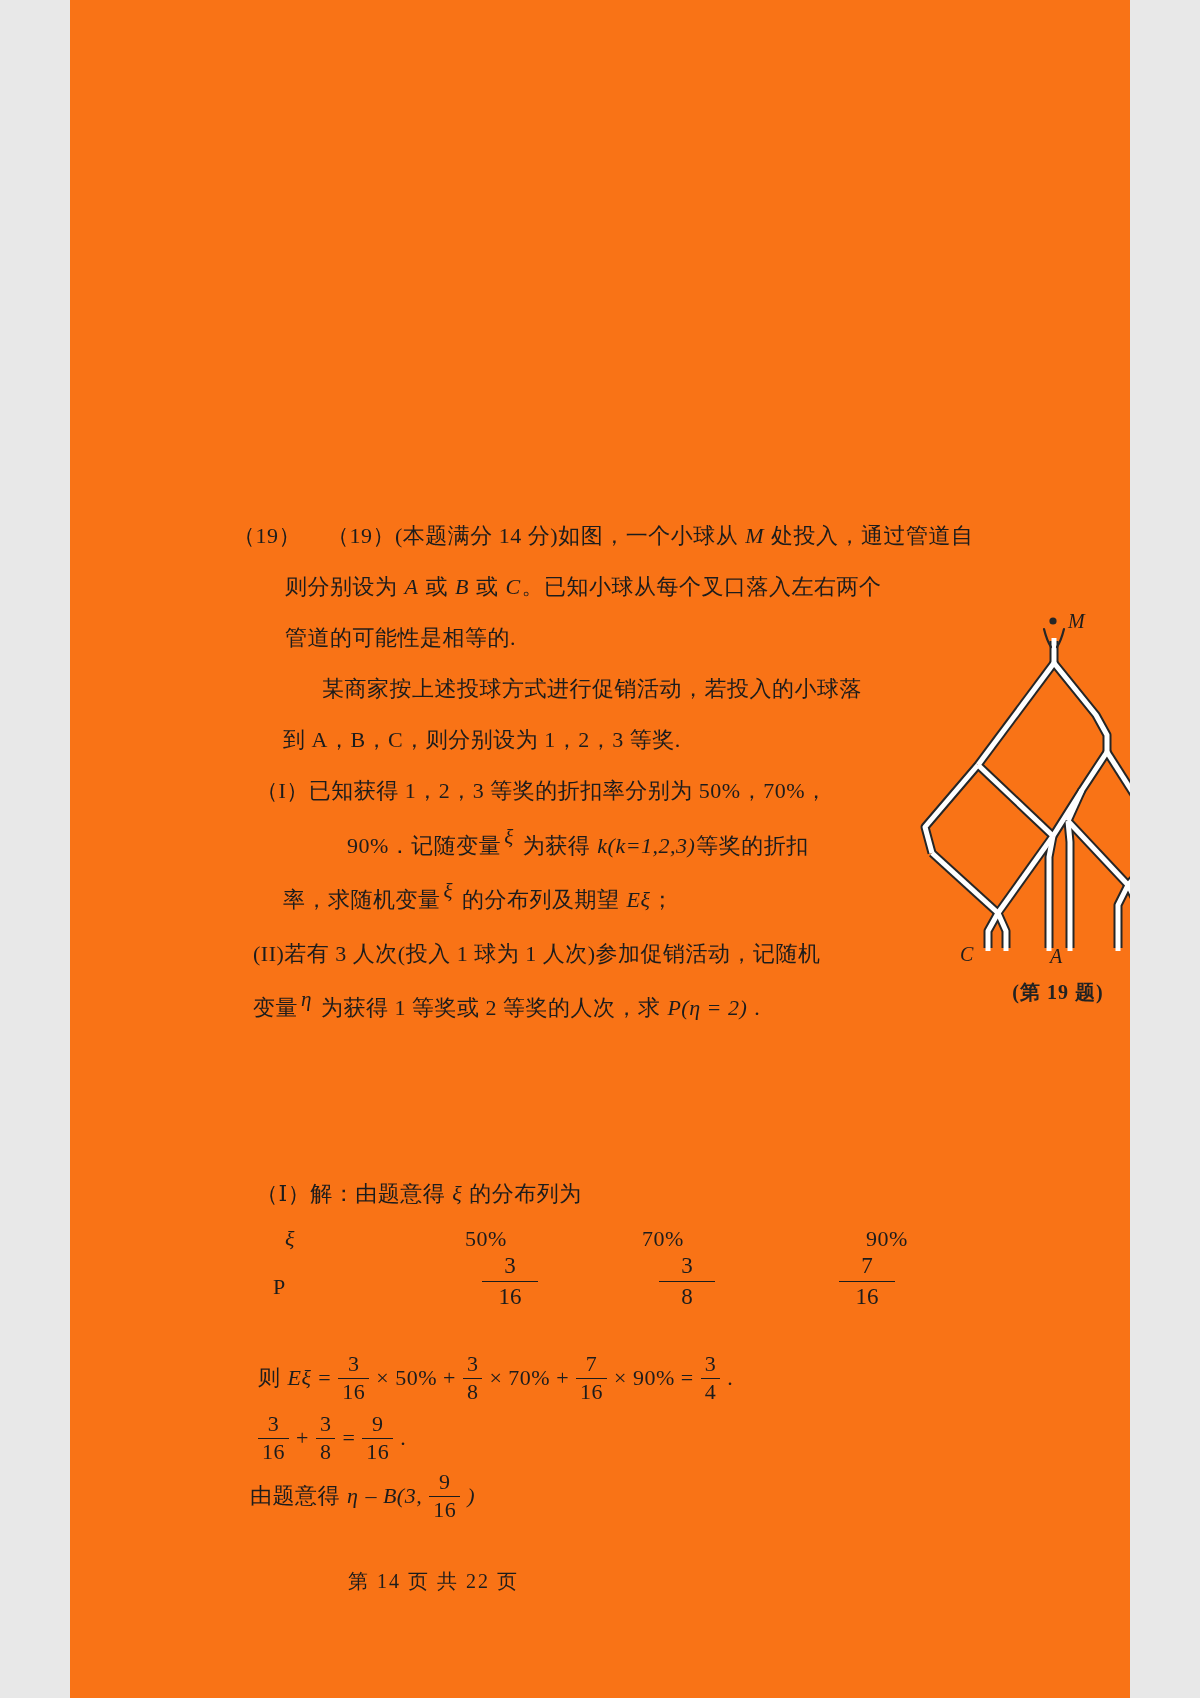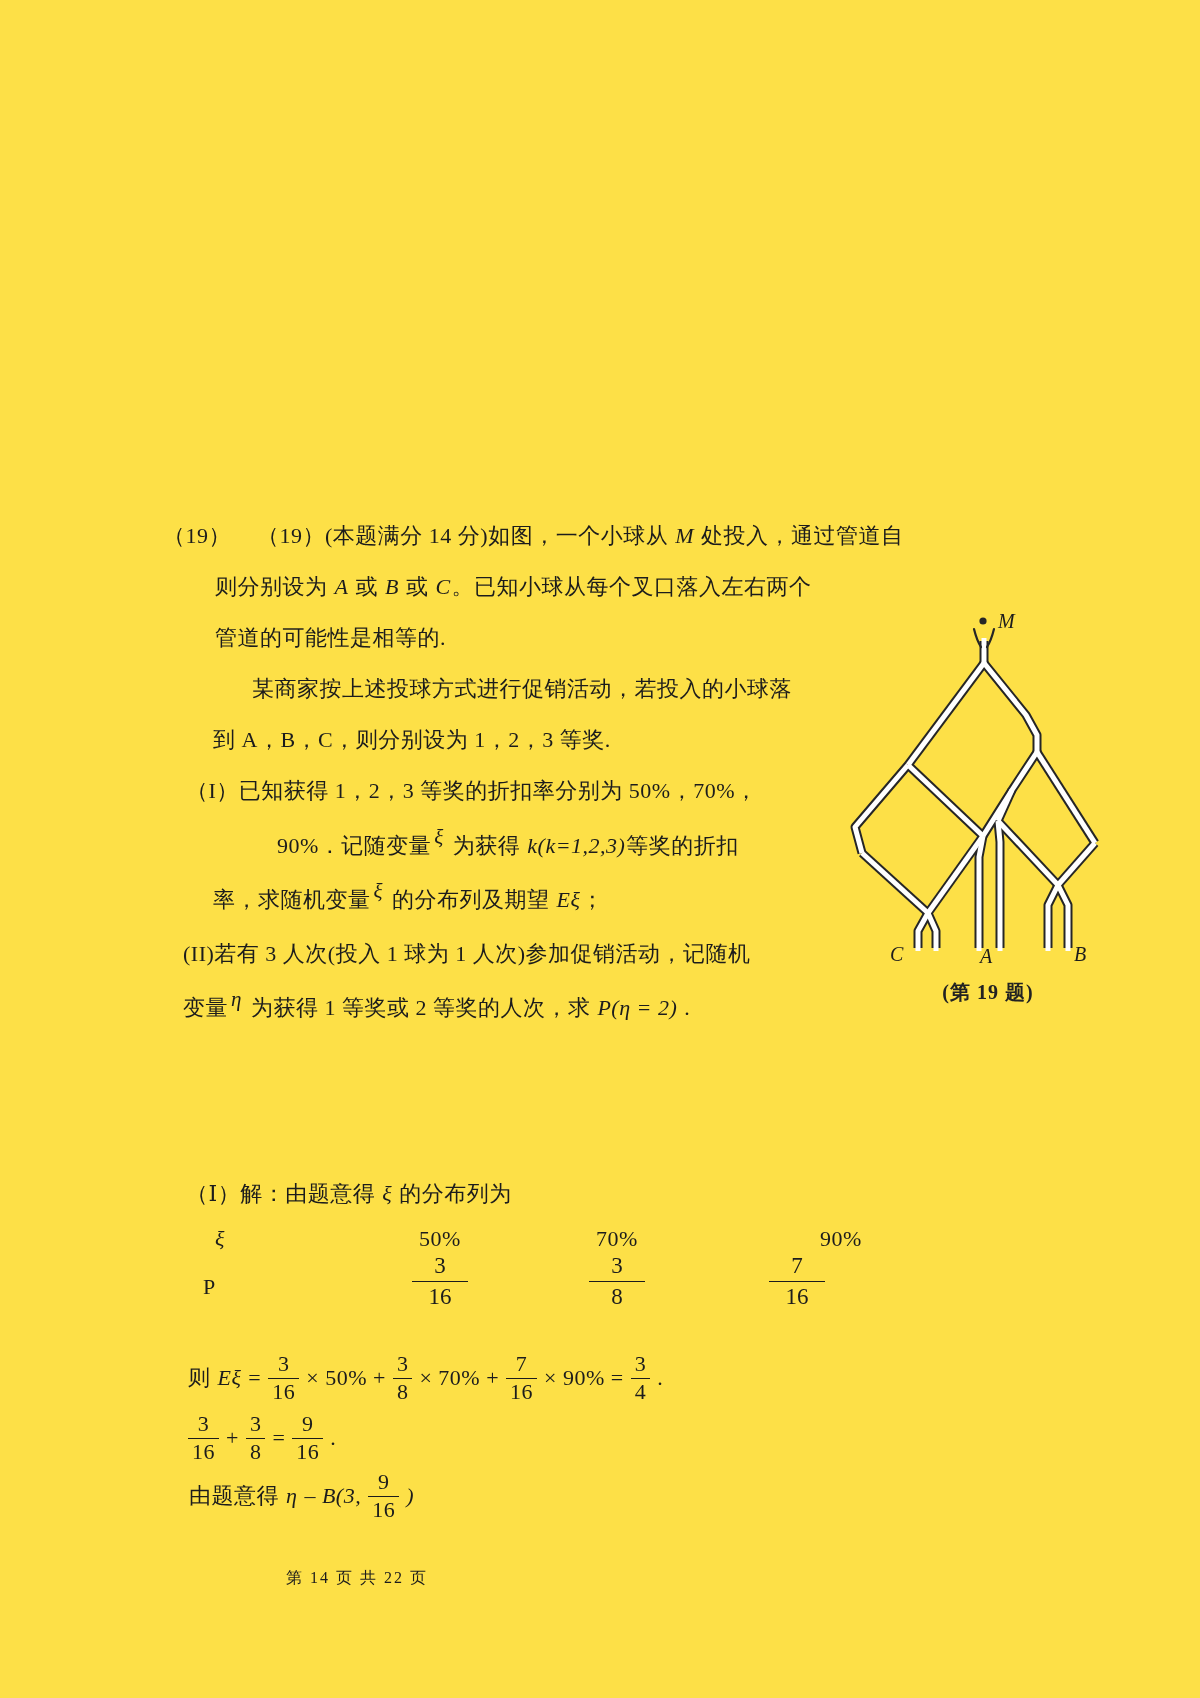--- a/index.html
+++ b/index.html
@@ -1,20 +1,20 @@
 <!DOCTYPE html>
 <html><head>
 <meta charset="utf-8">
 <style>
   html,body{margin:0;padding:0;background:#e8e8e8;}
   .page{
     position:relative;
-    width:1200px;height:1698px;
+    width:1060px;height:1698px;
     margin:0 auto;
-    background:#fde047;
+    background:#f97316;
     font-family:"Liberation Serif","DejaVu Serif",serif;
     color:#1c1c1c;
     overflow:hidden;
   }
   .line{
     position:absolute;
     font-size:22px;
     line-height:30px;
     white-space:nowrap;
     letter-spacing:0.5px;
@@ -24,27 +24,27 @@
   .supvar{font-style:italic;position:relative;top:-9px;margin:0 3px;font-size:21px;}
   .formula{
     position:absolute;
     display:flex;align-items:center;gap:7px;
     font-size:22px;white-space:nowrap;letter-spacing:0.5px;
   }
   .frac{display:inline-block;text-align:center;vertical-align:middle;line-height:1.12;font-size:22px;}
   .frac .n{display:block;padding:0 4px 1px;border-bottom:1.6px solid #1c1c1c;}
   .frac .d{display:block;padding:1px 4px 0;}
   .tcell{position:absolute;font-size:22px;letter-spacing:0.5px;}
-  .tcol{width:90px;text-align:center;}
+  .tcol{width:90px;}
   .tfrac{position:absolute;width:56px;text-align:center;font-size:23px;}
   .tfrac .n{display:block;padding:0 2px 2px;border-bottom:1.7px solid #1c1c1c;}
   .tfrac .d{display:block;padding:2px 2px 0;}
   .footer{
-    position:absolute;left:286px;top:1568px;
-    font-size:16px;letter-spacing:2px;
+    position:absolute;left:278px;top:1568px;
+    font-size:20px;letter-spacing:2px;
   }
   .fig{position:absolute;left:840px;top:555px;width:270px;height:460px;}
   .pipe-b{fill:none;stroke:#262626;stroke-width:9;stroke-linejoin:round;stroke-linecap:butt;}
   .pipe-w{fill:none;stroke:#ffffff;stroke-width:5;stroke-linejoin:round;stroke-linecap:butt;}
   .lip{fill:none;stroke:#262626;stroke-width:2.2;stroke-linecap:round;}
   .figlabel{font-family:"Liberation Serif","DejaVu Serif",serif;font-style:italic;font-size:20px;fill:#1c1c1c;}
   .figcap{font-family:"Liberation Serif","DejaVu Serif",serif;font-weight:700;font-size:20px;fill:#222;letter-spacing:1px;}
 </style>
 </head>
 <body>
@@ -205,21 +205,21 @@
         <span class="d">8</span>
       </span>
     <span>=</span>
     <span class="frac">
         <span class="n">9</span>
         <span class="d">16</span>
       </span>
     <span>.</span>
   </div>
 
-  <div class="formula" style="left:189px;top:1470px">
+  <div class="formula" style="left:180px;top:1470px">
     <span>由题意得 </span>
       <i>η</i>
       <i> – B(3,</i>
     <span class="frac">
         <span class="n">9</span>
         <span class="d">16</span>
       </span>
     <i>)</i>
   </div>
 

